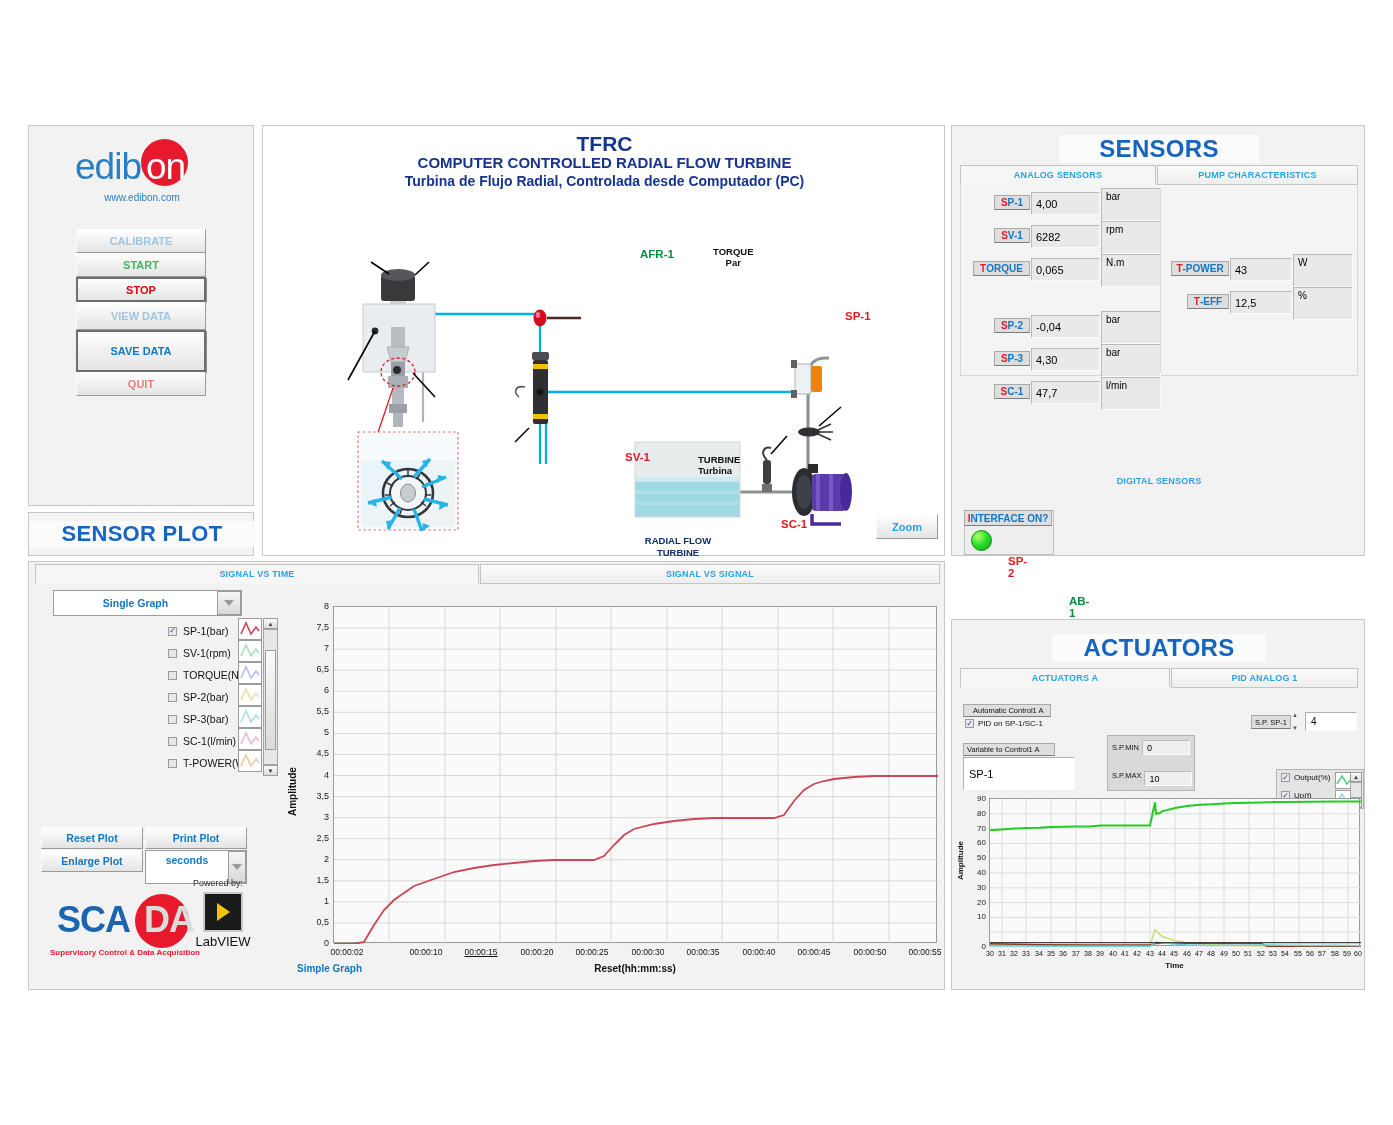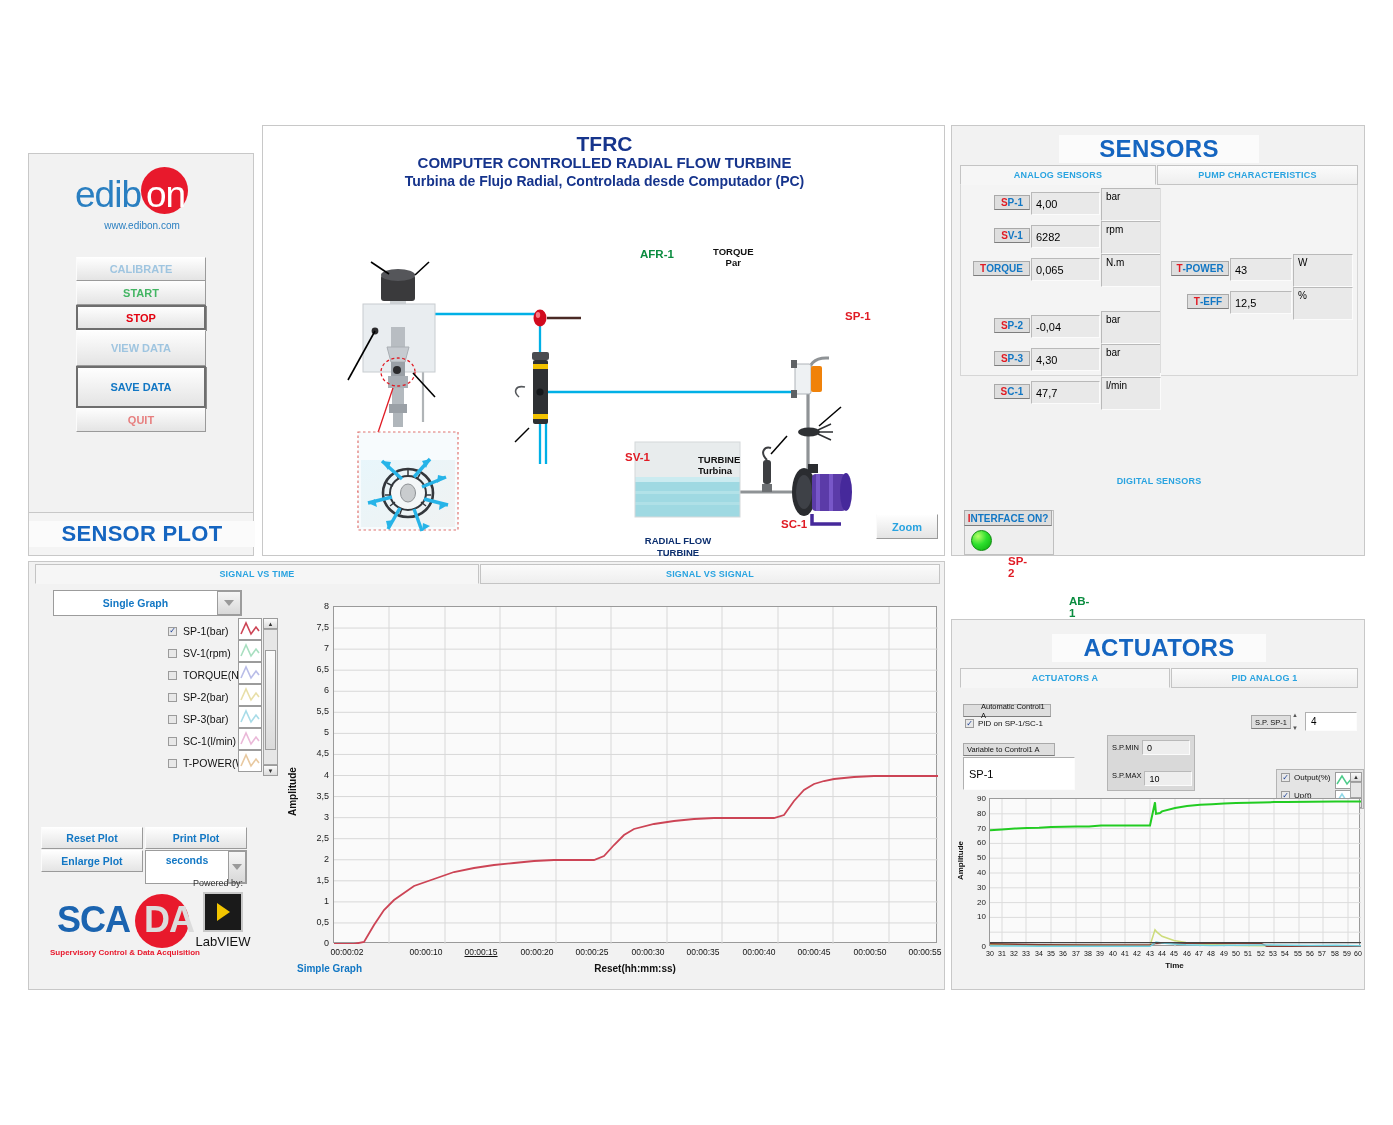--- a/index.html
+++ b/index.html
@@ -61,21 +61,21 @@
   .xtick { position:absolute; top:2px; transform:translateX(-50%);
     font-size:8.5px; color:#111; white-space:nowrap; }
   .axlabel { font-size:10px; font-weight:bold; color:#111; }
   .vrot { writing-mode:vertical-rl; transform:rotate(180deg); }
 </style>
 </head>
 <body>
 
 <div id="root">
 
-  <div class="panel" style="left:28px; top:125px; width:226px; height:381px;margin-top:28px;">
+  <div class="panel" style="left:28px; top:125px; width:226px; height:381px;">
     <div style="position:absolute; left:0; top:6px; width:226px; height:74px;">
       <div style="position:absolute; left:46px; top:14px; width:130px; height:46px;">
         <span style="position:absolute; left:0; top:0; font-size:37px; color:#2a7fc1; letter-spacing:-1px;
                      font-family:'Liberation Sans',sans-serif;">edib</span>
         <div style="position:absolute; left:66px; top:-7px; width:47px; height:47px; border-radius:50%;
                     background:#e8192c;"></div>
         <span style="position:absolute; left:71px; top:0px; font-size:37px; color:#ffffff; letter-spacing:-1px;">on</span>
       </div>
       <div style="position:absolute; left:0; top:60px; width:226px; text-align:center;
                   font-size:10px; color:#2a7fc1;">www.edibon.com</div>
@@ -84,21 +84,21 @@
     <div style="position:absolute; left:47px; top:103px; width:130px;">
       <div class="btn3d" style="height:24px; font-size:11px; color:#9fc5e0;">
         <span>CALIBRATE</span>
       </div>
       <div class="btn3d" style="height:24px; font-size:11px; color:#43b563; border-top:none;">
         <span>START</span>
       </div>
       <div class="btn3d strong" style="height:25px; font-size:11px; color:#e3000f;">
         <span>STOP</span>
       </div>
-      <div class="btn3d" style="height:36px; font-size:11px; color:#9fc5e0;">
+      <div class="btn3d" style="height:28px; font-size:11px; color:#9fc5e0;">
         <span>VIEW DATA</span>
       </div>
       <div class="btn3d strong" style="height:42px; font-size:11px; color:#1277c4;">
         <span>SAVE DATA</span>
       </div>
       <div class="btn3d" style="height:24px; font-size:11px; color:#e77f7f; border-top:none;">
         <span>QUIT</span>
       </div>
     </div>
   </div>
@@ -626,21 +626,21 @@
                 background:#fbfbfb;">ACTUATORS</div>
 
     <div class="tabhdr active" style="position:absolute; left:8px; top:48px; width:210px; height:20px;">
       <span>ACTUATORS A</span>
     </div>
     <div class="tabhdr" style="position:absolute; left:219px; top:48px; width:187px; height:20px;">
       <span>PID ANALOG 1</span>
     </div>
 
     <div class="lbl-box" style="position:absolute; left:11px; top:84px; width:88px; height:13px; font-size:7.5px;
-                justify-content:flex-start; padding-left:17px; color:#111;">
+                justify-content:flex-start; padding-left:9px; color:#111;">
       <span>Automatic Control1 A</span>
     </div>
     <div style="position:absolute; left:13px; top:99px; display:flex; align-items:center; gap:4px;">
       <span class="chk">✓</span>
       <span style="font-size:8px; color:#111;">PID on SP-1/SC-1</span>
     </div>
 
     <div class="lbl-box" style="position:absolute; left:11px; top:123px; width:92px; height:13px; font-size:7.5px;
                 justify-content:flex-start; padding-left:3px; color:#111;">
       <span>Variable to Control1 A</span>

